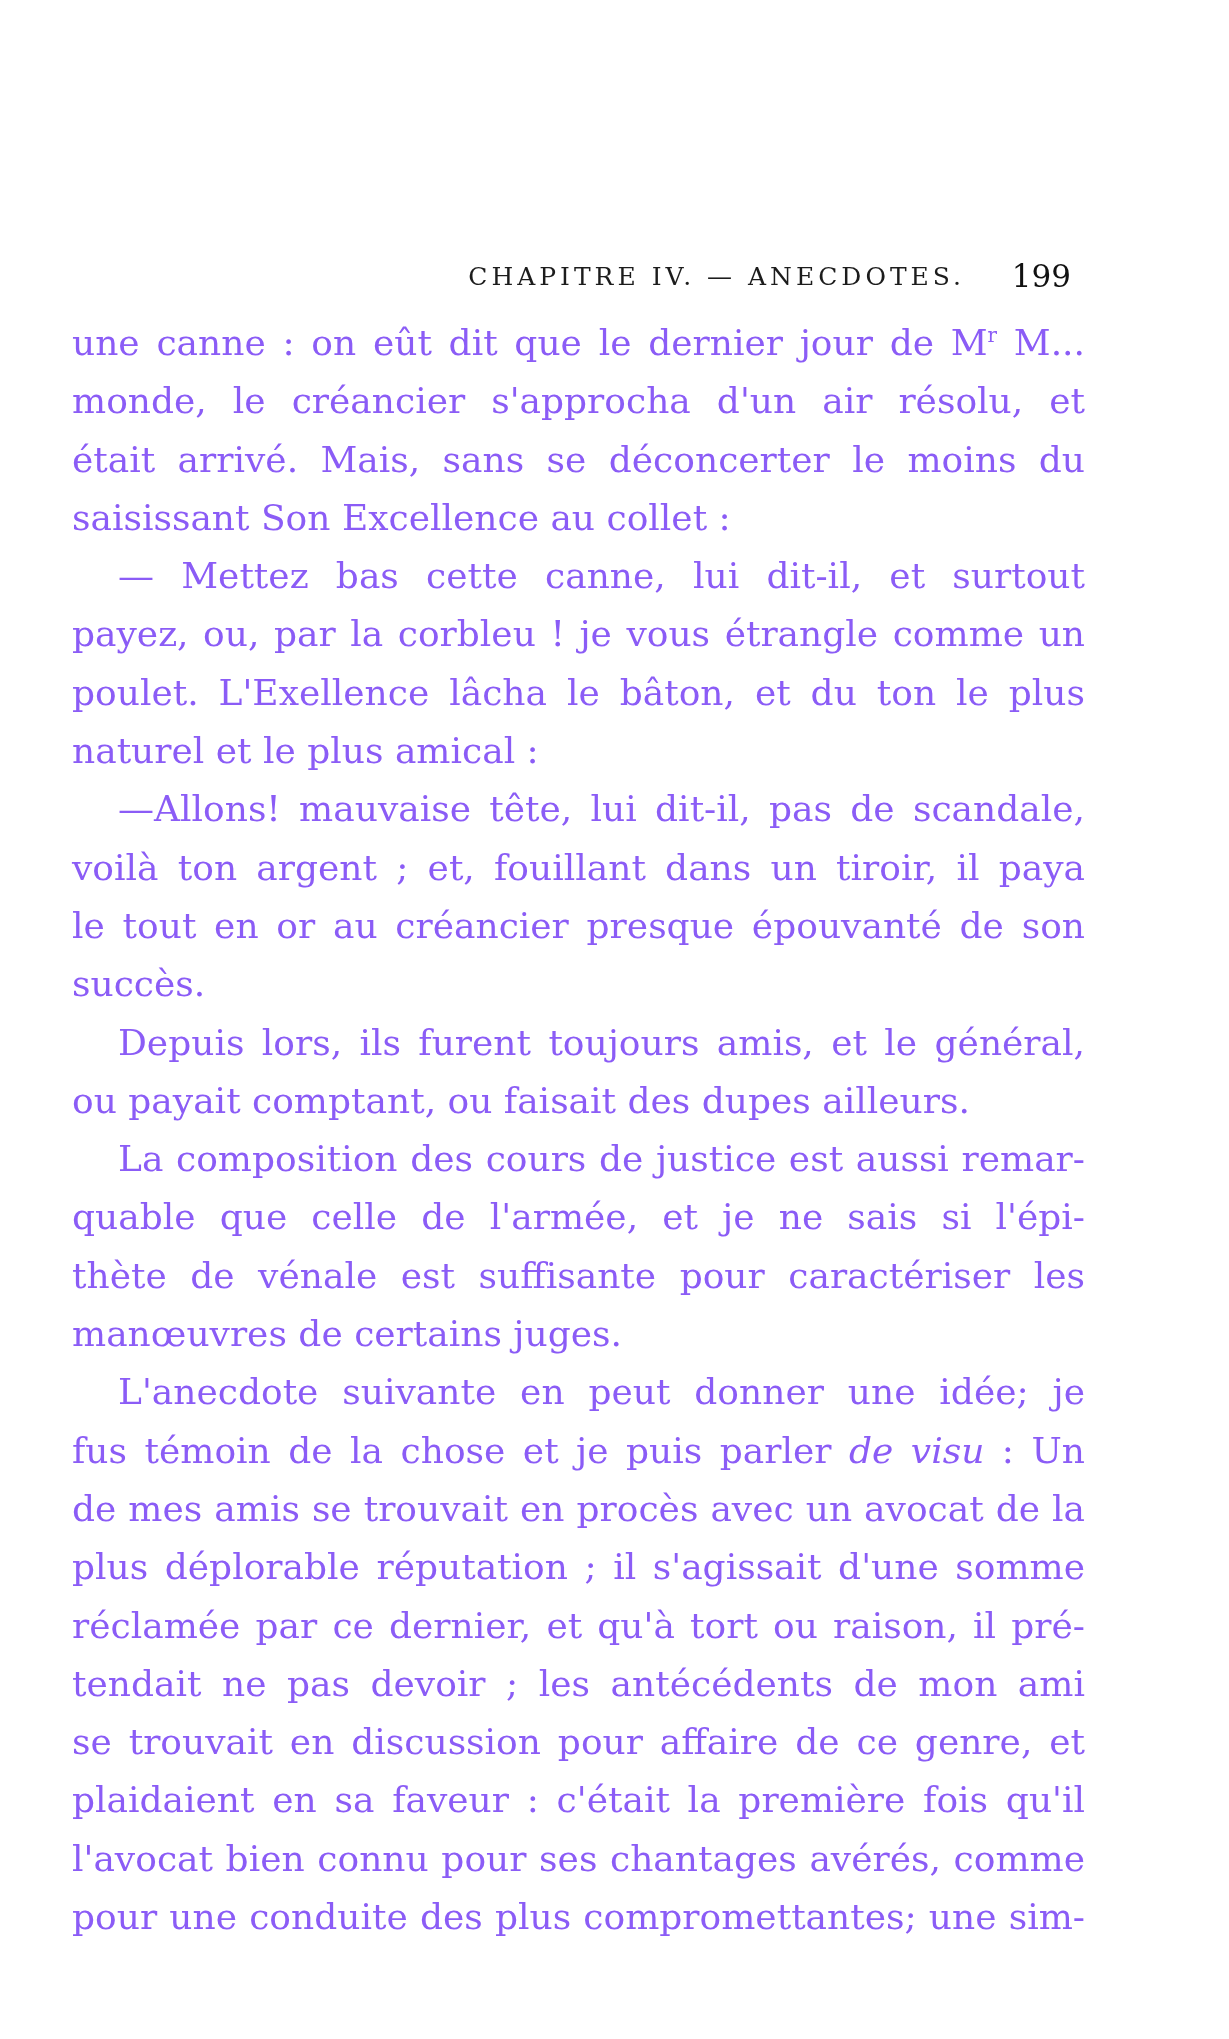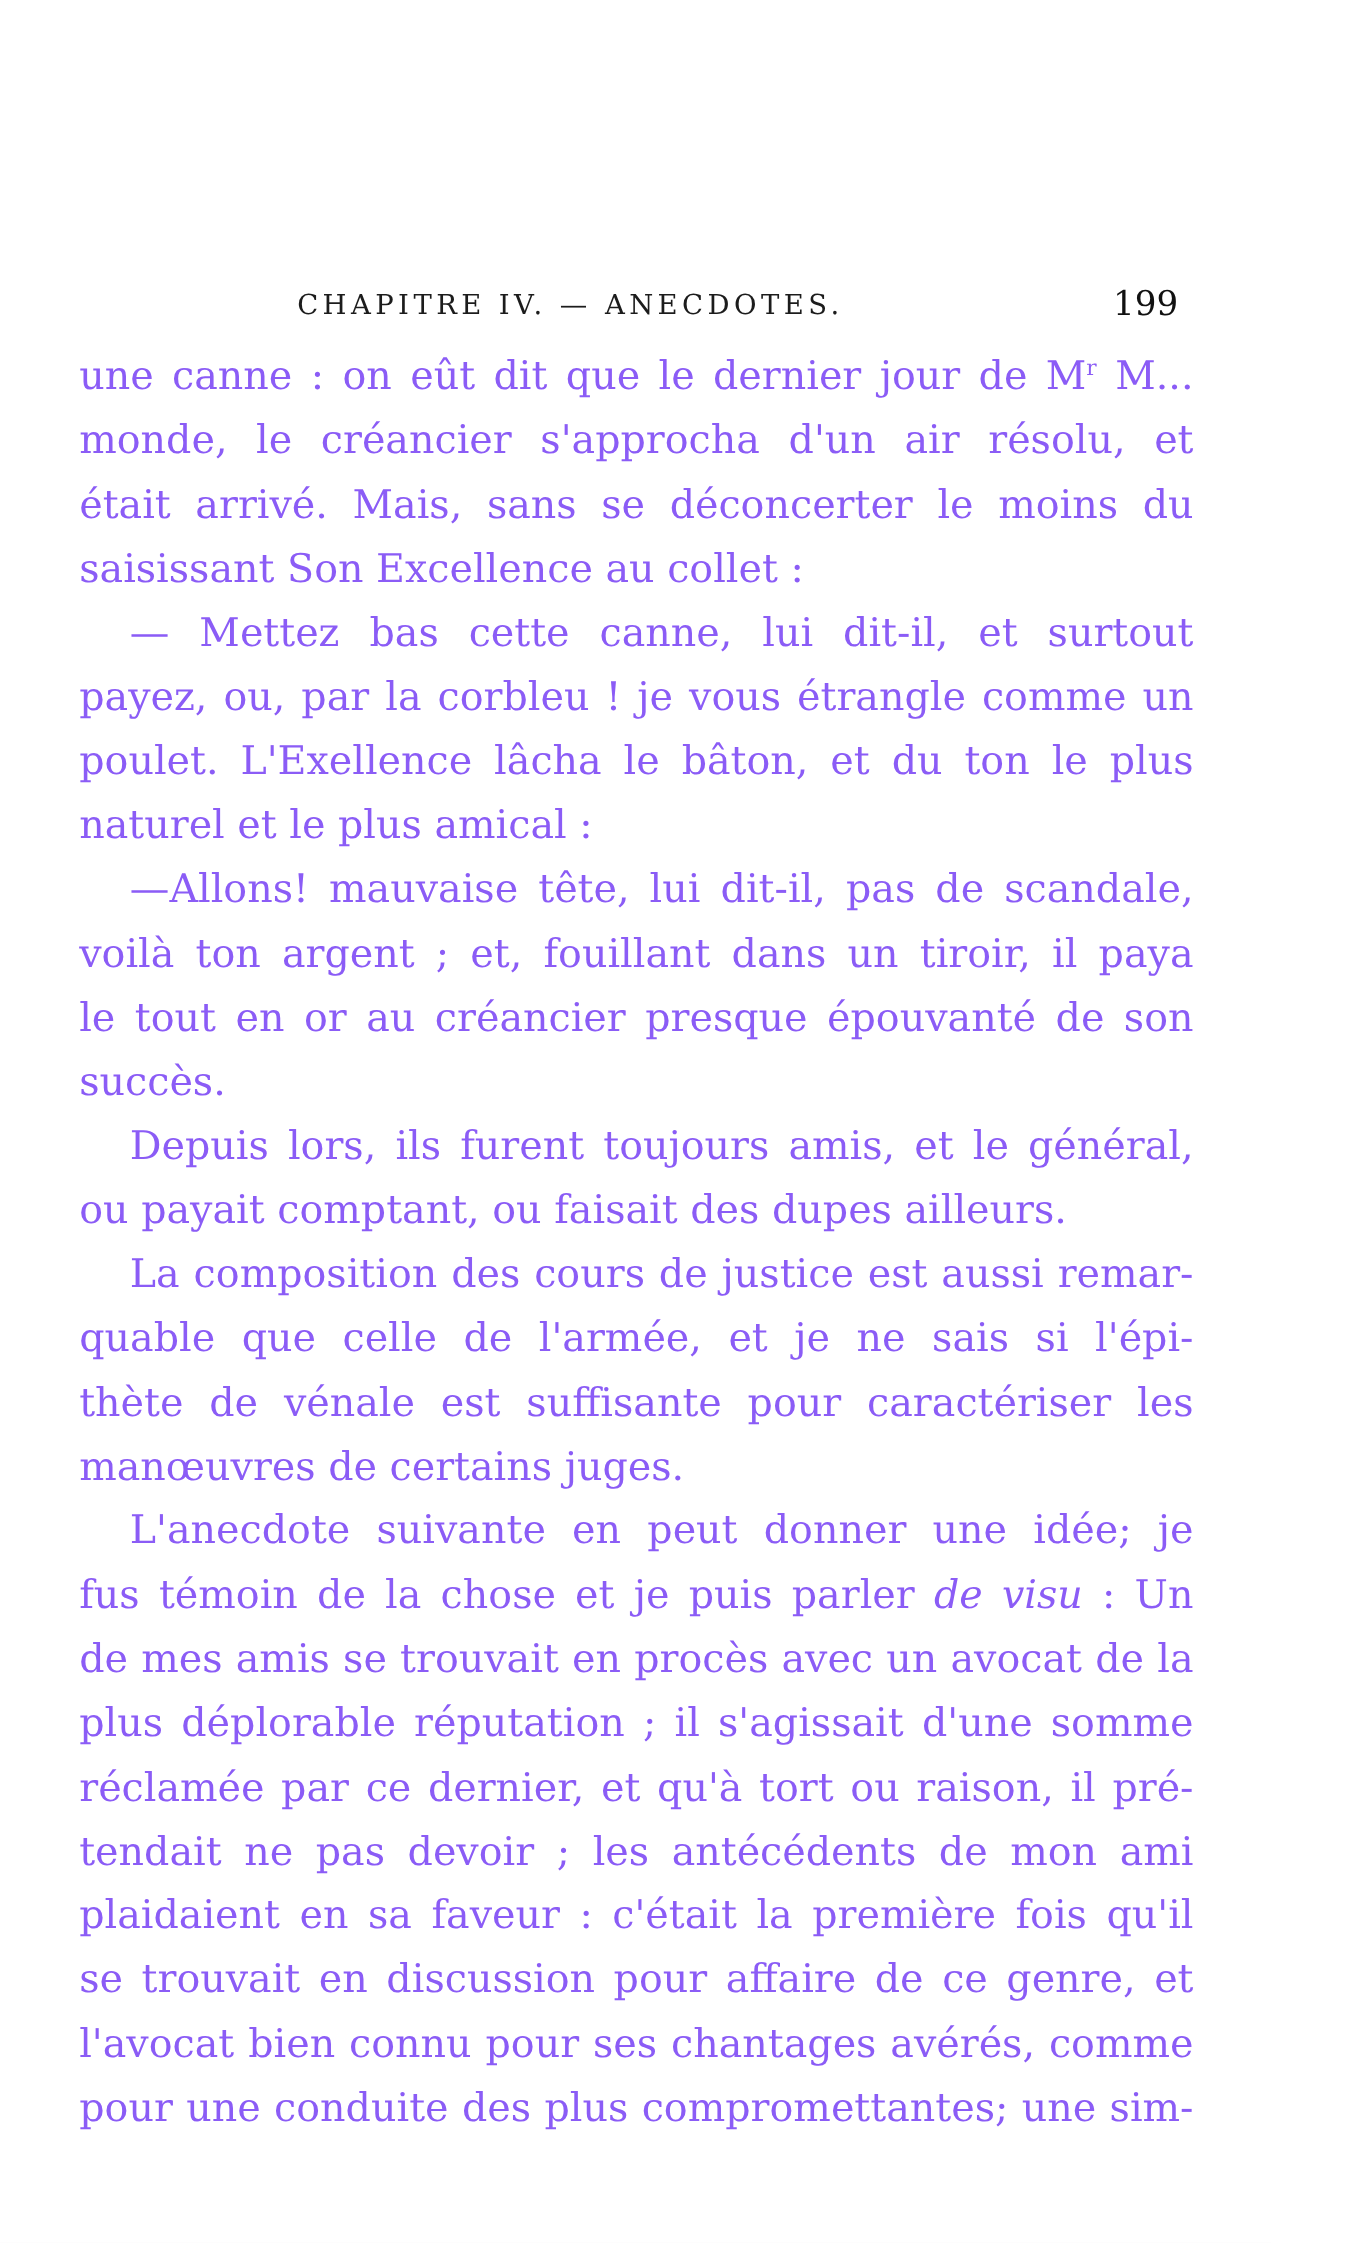--- a/index.html
+++ b/index.html
@@ -20,21 +20,21 @@
     position: absolute;
     top: 262px;
     left: 72px;
     width: 1013px;
     height: 40px;
   }
   .chapter-title {
     position: absolute;
     left: 0;
     right: 120px;
-    text-align: center;
+    text-align: right;
     font-size: 25px;
     letter-spacing: 4px;
     color: #1c1c1c;
     white-space: nowrap;
   }
   .page-number {
     position: absolute;
     right: 14px;
     top: -4px;
     font-size: 31px;
@@ -99,18 +99,18 @@
       <div class="line j ind">La composition des cours de justice est aussi remar-</div>
       <div class="line j">quable que celle de l'armée, et je ne sais si l'épi-</div>
       <div class="line j">thète de vénale est suffisante pour caractériser les</div>
       <div class="line">manœuvres de certains juges.</div>
       <div class="line j ind">L'anecdote suivante en peut donner une idée; je</div>
       <div class="line j"><span>fus témoin de la chose et je puis parler </span><span class="it">de visu</span><span> : Un</span></div>
       <div class="line j">de mes amis se trouvait en procès avec un avocat de la</div>
       <div class="line j">plus déplorable réputation ; il s'agissait d'une somme</div>
       <div class="line j">réclamée par ce dernier, et qu'à tort ou raison, il pré-</div>
       <div class="line j">tendait ne pas devoir ; les antécédents de mon ami</div>
+      <div class="line j">se trouvait en discussion pour affaire de ce genre, et</div>
       <div class="line j">plaidaient en sa faveur : c'était la première fois qu'il</div>
-      <div class="line j">se trouvait en discussion pour affaire de ce genre, et</div>
       <div class="line j">l'avocat bien connu pour ses chantages avérés, comme</div>
       <div class="line j">pour une conduite des plus compromettantes; une sim-</div>
     </div>
 </div>
 
 </body></html>

